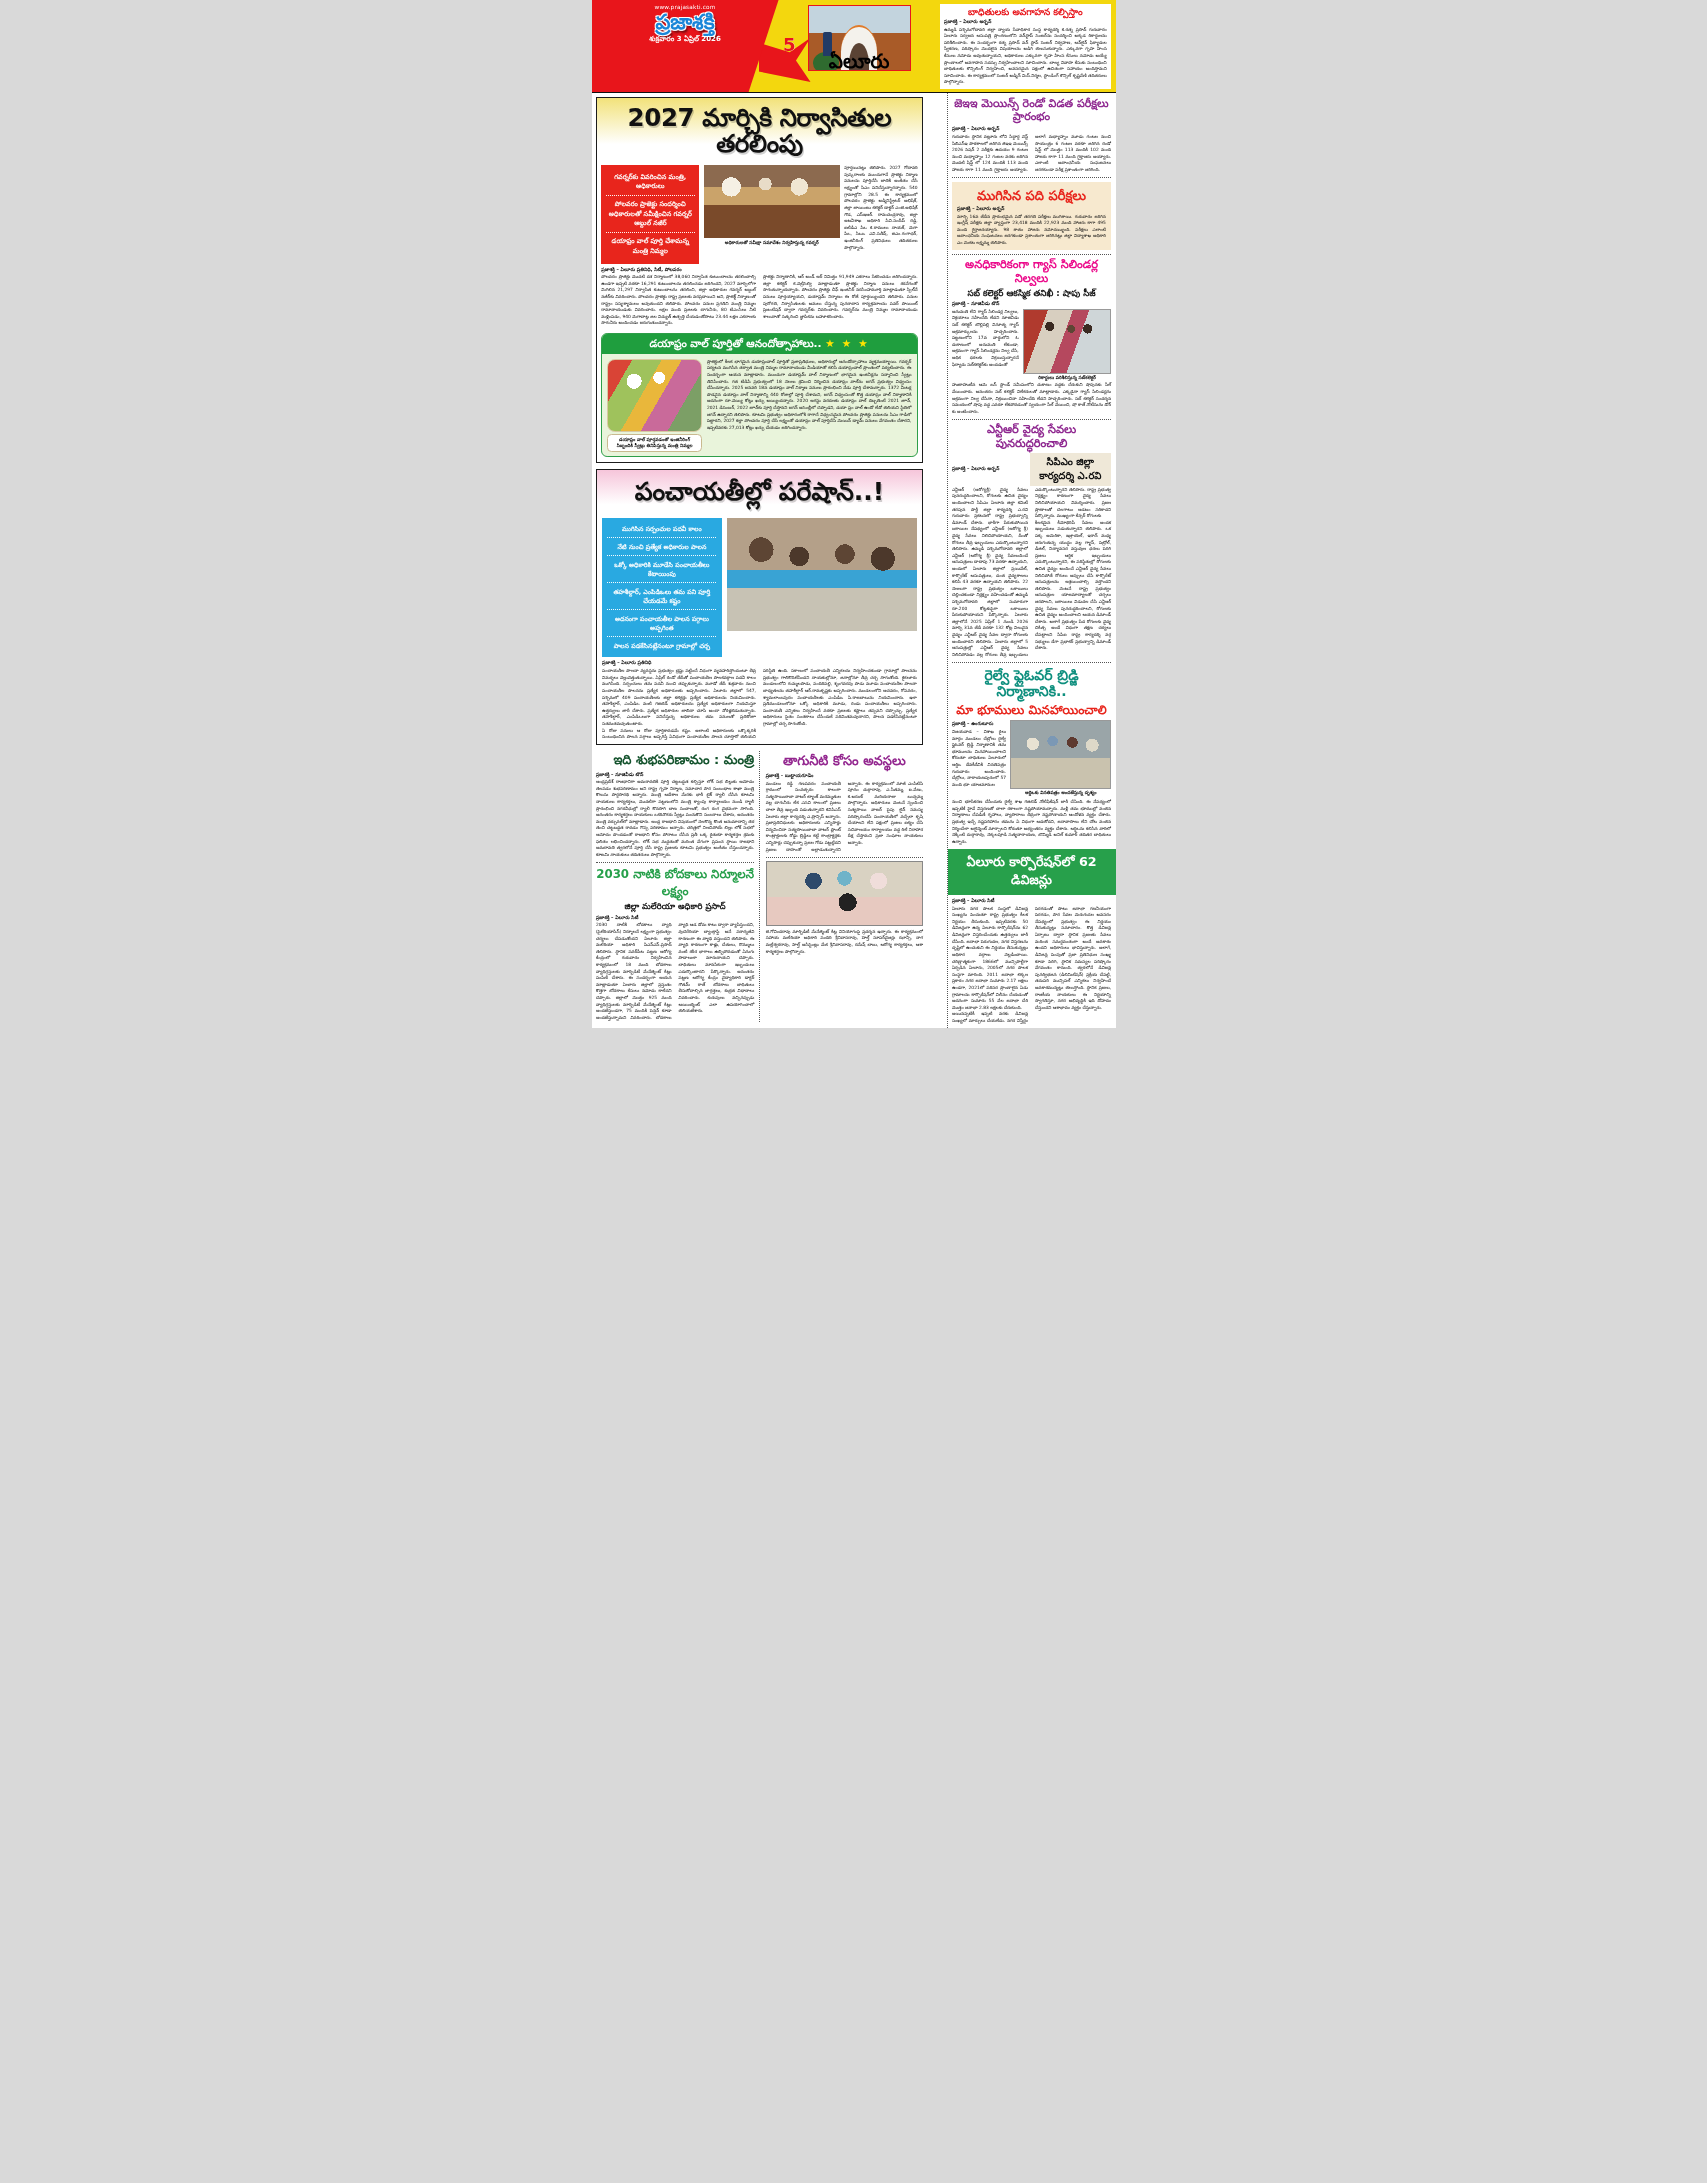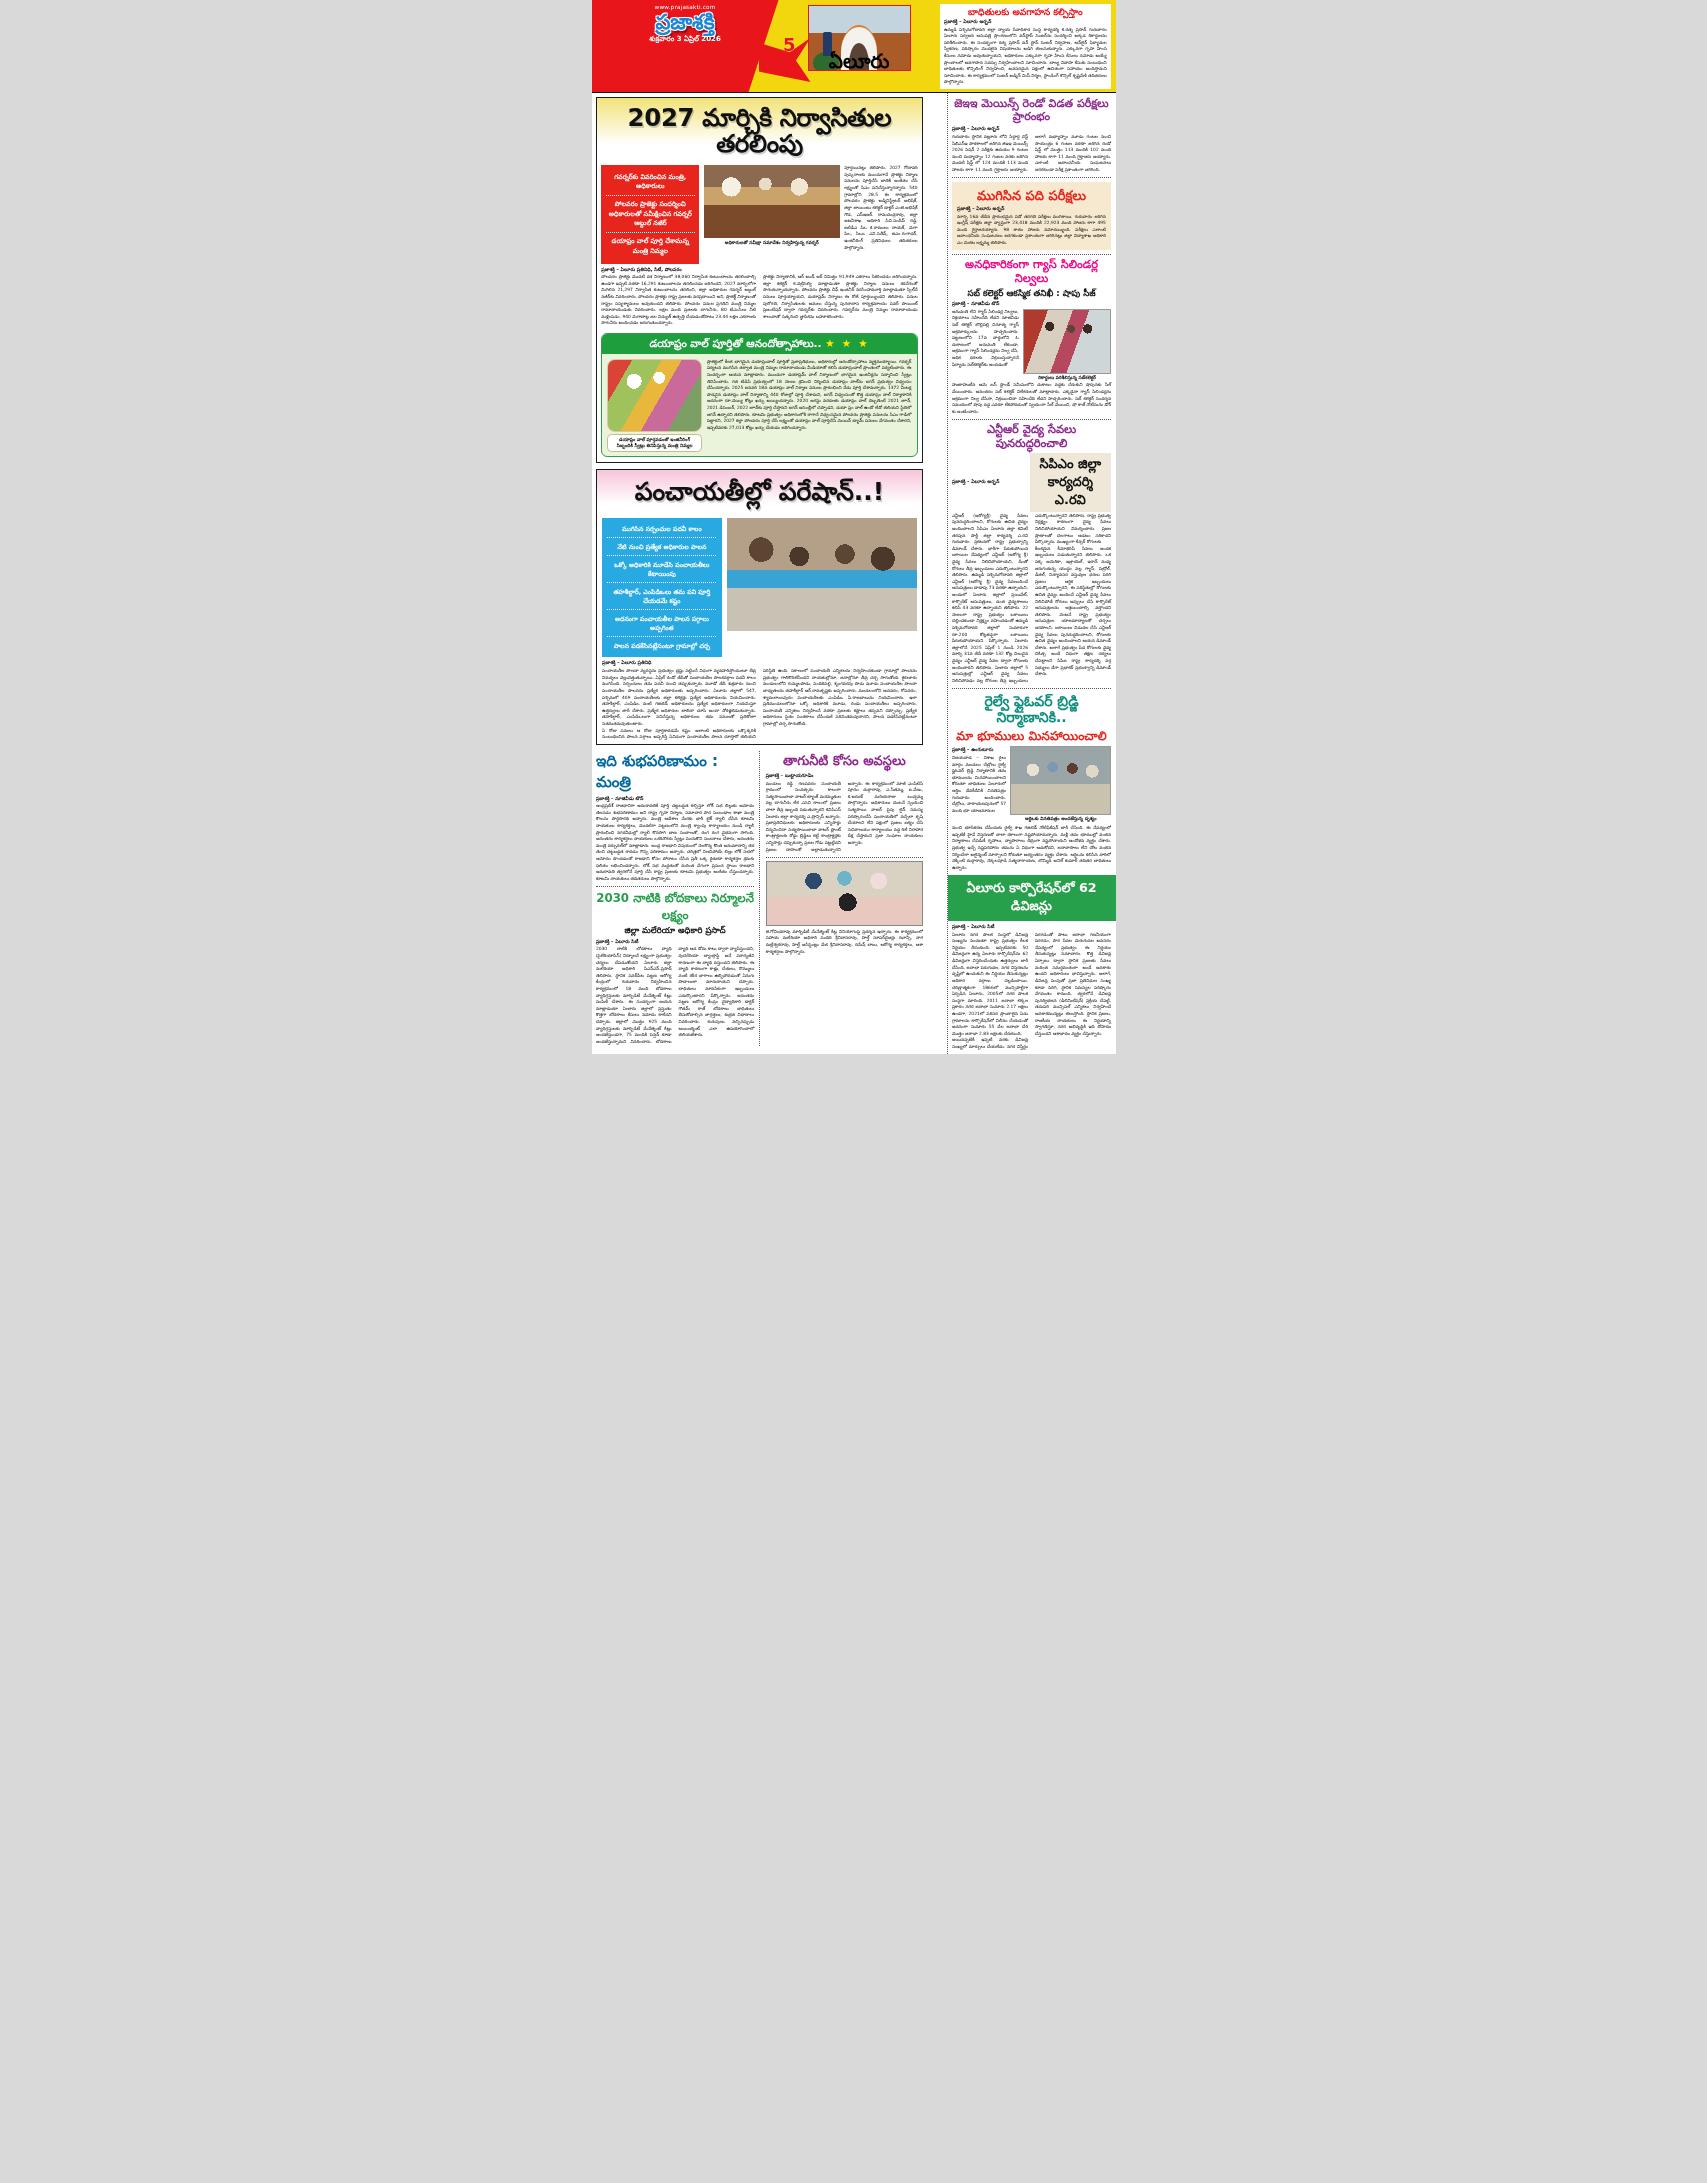--- a/index.html
+++ b/index.html
@@ -85,21 +85,21 @@
       radial-gradient(circle at 38% 34%, #4c382b 0 7%, transparent 7%),
       radial-gradient(circle at 62% 32%, #5d4534 0 7%, transparent 7%),
       radial-gradient(circle at 82% 36%, #4c382b 0 7%, transparent 7%),
       linear-gradient(#b4a089 0 46%, #39a3d4 46% 62%, #c7c2b4 62% 100%); }
   .p-body { padding:1.7px 5.2px 3.5px; }
 
   
   .bottom-row { display:flex; }
   .b-left { width:50%; padding-right:5.2px; }
   .b-right { width:50%; border-left:0.9px dotted #555; padding-left:5.2px; }
-  .sh-headline { color:#0369a1; text-align:left; font-size:15px; font-weight:bold; margin:1.7px 0 0.9px; }
+  .sh-headline { color:#14532d; text-align:right; font-size:13px; font-weight:bold; margin:1.7px 0 0.9px; }
   .bd-headline { color:#27a04b; text-align:center; font-size:11.8px; font-weight:bold; margin:2.6px 0 0.9px; }
   .bd-subhead { text-align:center; font-size:8.3px; font-weight:bold; margin-bottom:0.9px; }
   .w-headline { color:#93268f; text-align:center; font-size:13px; font-weight:bold; margin:2.6px 0 1.7px; }
   .water-photo { height:65px; margin:3.5px 0 2.6px; border:0.4px solid #888; background:
       radial-gradient(circle at 30% 30%, #2e4a6b 0 7%, transparent 7%),
       radial-gradient(circle at 50% 26%, #6fb3c9 0 8%, transparent 8%),
       radial-gradient(circle at 72% 30%, #f0ddda 0 7%, transparent 7%),
       radial-gradient(circle at 52% 64%, #222 0 10%, transparent 10%),
       linear-gradient(#d9d2c2 0 55%, #e7c9c0 55% 100%); }
 
@@ -111,21 +111,21 @@
   .gas-top { display:flex; gap:4.4px; }
   .gas-left { width:42%; }
   .gas-photo-wrap { flex:1; }
   .gas-photo { height:65px; border:0.4px solid #999; background:
       radial-gradient(circle at 30% 26%, #3a2a22 0 6%, transparent 6%),
       radial-gradient(circle at 55% 30%, #5d4534 0 6%, transparent 6%),
       radial-gradient(circle at 74% 30%, #3a2a22 0 6%, transparent 6%),
       linear-gradient(110deg, #b03a2e 0 22%, #d8cfc0 22% 45%, #b5485e 45% 60%, #cfd6d8 60% 100%); }
   .ntr-head-row { display:flex; gap:4.4px; align-items:center; margin-bottom:0.9px; }
   .ntr-byline { width:46%; }
-  .ntr-sub { flex:1; background:#efe8d8; font-size:13px; font-weight:bold; padding:2.2px 3.5px; text-align:center; }
+  .ntr-sub { flex:1; background:#efe8d8; font-size:10px; font-weight:bold; padding:2.2px 3.5px; text-align:center; }
   .rail-row { display:flex; gap:4.4px; margin:1.7px 0; }
   .rail-left { width:34%; }
   .rail-photo-wrap { flex:1; }
   .rail-photo { height:69px; border:0.4px solid #999; background:
       radial-gradient(circle at 22% 34%, #e8e2d2 0 7%, transparent 7%),
       radial-gradient(circle at 42% 30%, #7b98b5 0 7%, transparent 7%),
       radial-gradient(circle at 62% 32%, #5e3a30 0 7%, transparent 7%),
       radial-gradient(circle at 82% 36%, #ddd8c8 0 7%, transparent 7%),
       linear-gradient(#9aa5a8 0 55%, #c9c2ae 55% 100%); }
   .div-banner { background:#27a04b; color:#fff; text-align:center; font-size:12.7px; font-weight:bold;

